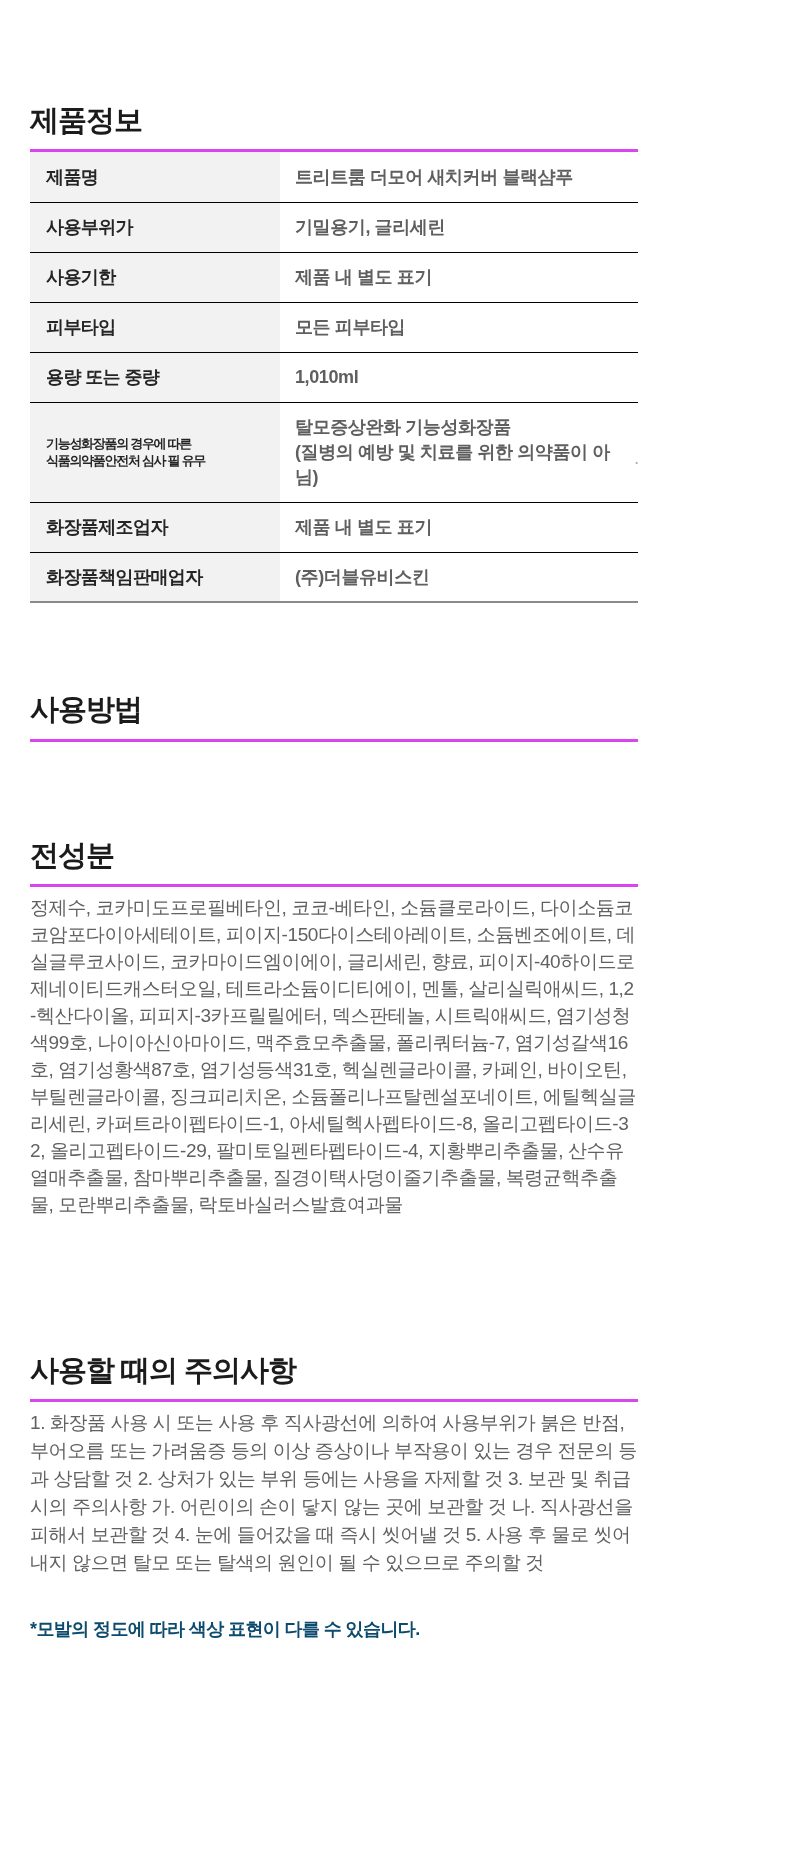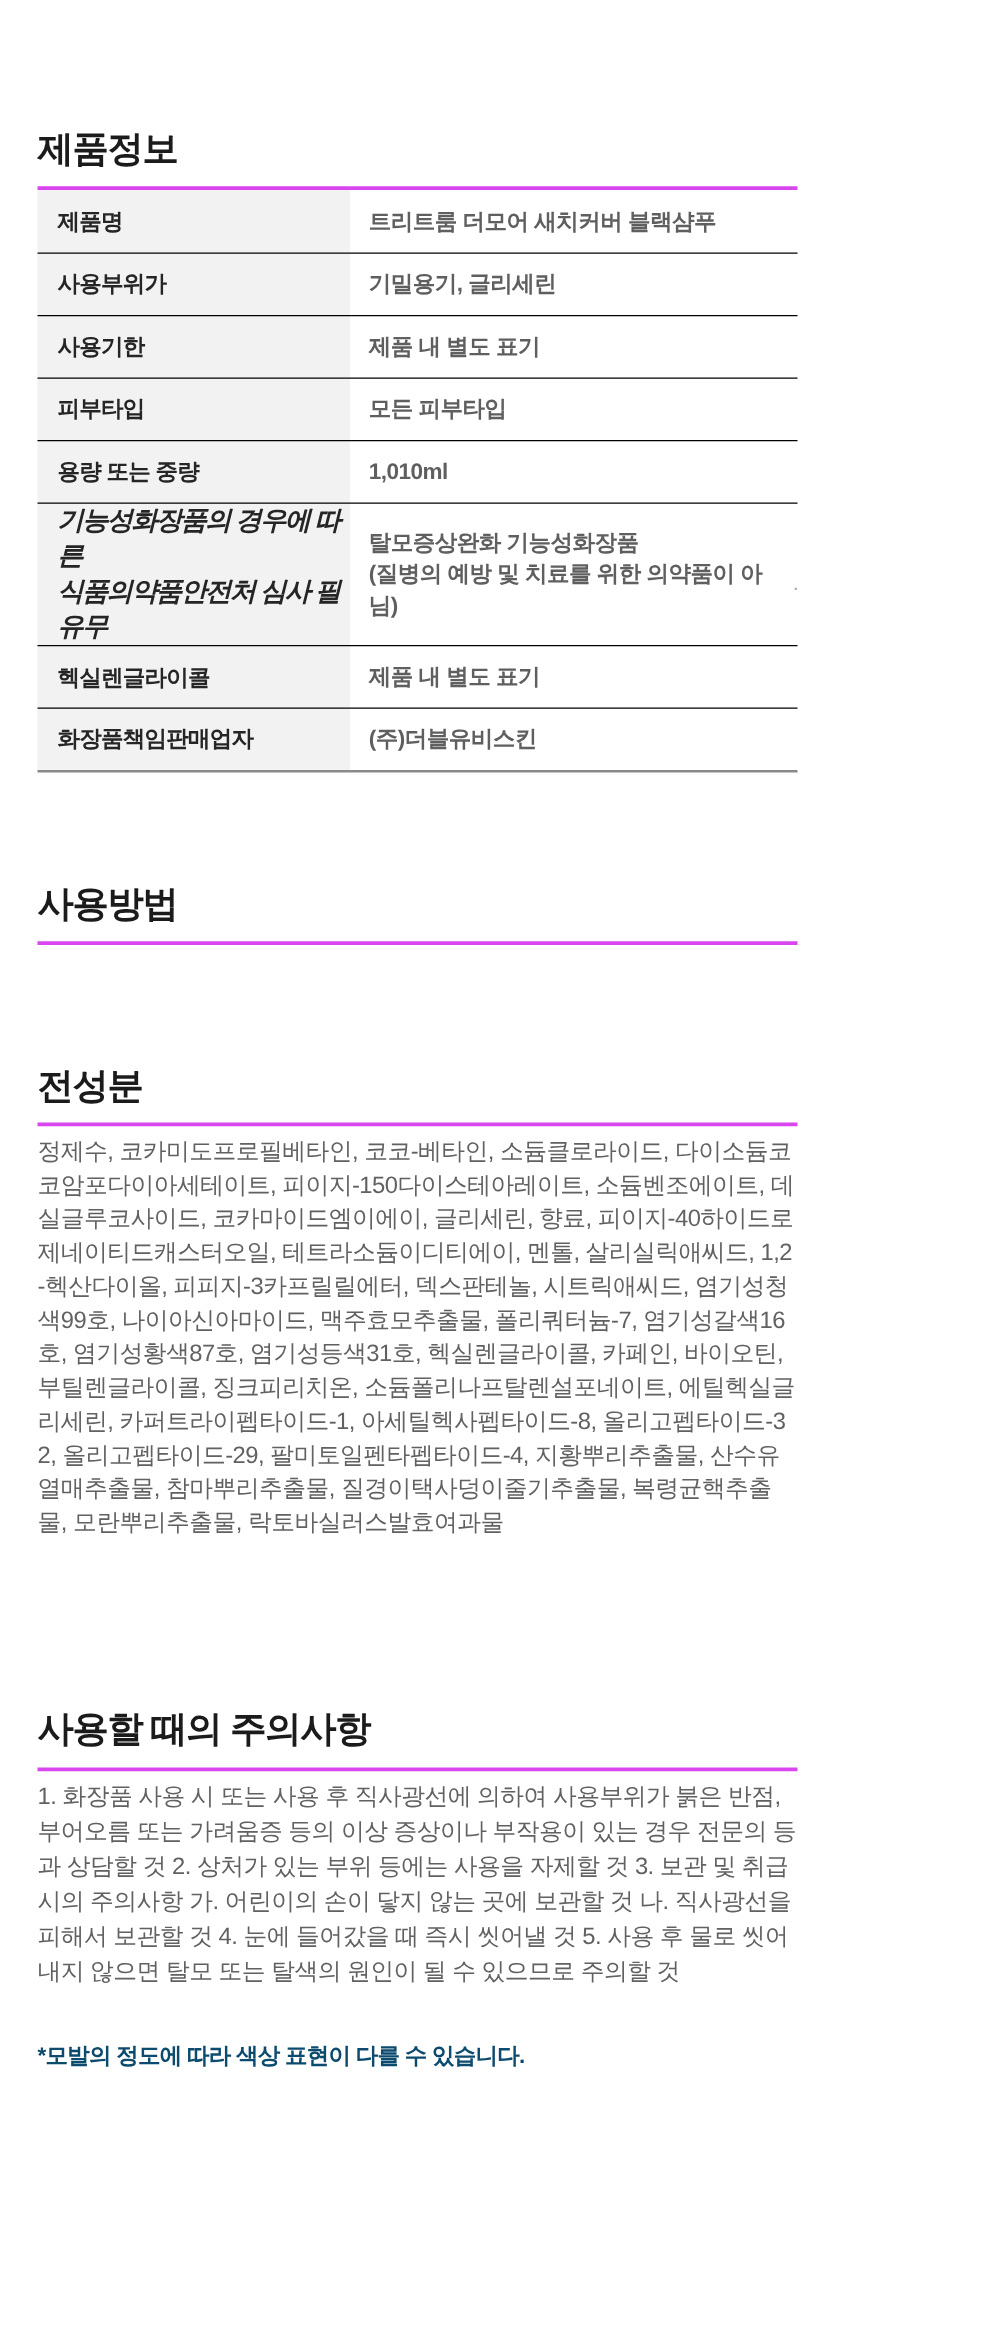--- a/index.html
+++ b/index.html
@@ -64,24 +64,23 @@
     color: #5f5f5f;
     letter-spacing: -0.4px;
     padding: 0 8px 0 15px;
     white-space: pre-line;
     line-height: 1.4;
     position: relative;
   }
   table.info-table tr.r-single { height: 50px; }
   table.info-table tr.r-double { height: 100px; }
   table.info-table tr.r-double th {
-    font-size: 21px;
+    font-size: 13px;
     letter-spacing: -1.3px;
     padding-right: 4px;
-    font-style: italic;
   }
   .trailing-mark {
     position: absolute;
     right: 0px;
     top: 50%;
     font-size: 12px;
     color: #aaaaaa;
   }
   p.body-text {
     margin: 0;
@@ -140,21 +139,21 @@
             <th>용량 또는 중량</th>
             <td>1,010ml</td>
           </tr>
           <tr class="r-double">
             <th>기능성화장품의 경우에 따른
 식품의약품안전처 심사 필 유무</th>
             <td><span>탈모증상완화 기능성화장품
 (질병의 예방 및 치료를 위한 의약품이 아님)</span><span class="trailing-mark">.</span></td>
           </tr>
           <tr class="r-single">
-            <th>헥실렌글라이콜</th>
+            <th>화장품제조업자</th>
             <td>제품 내 별도 표기</td>
           </tr>
           <tr class="r-single last">
             <th>화장품책임판매업자</th>
             <td>(주)더블유비스킨</td>
           </tr>
         </tbody>
       </table>
     </section>
 

